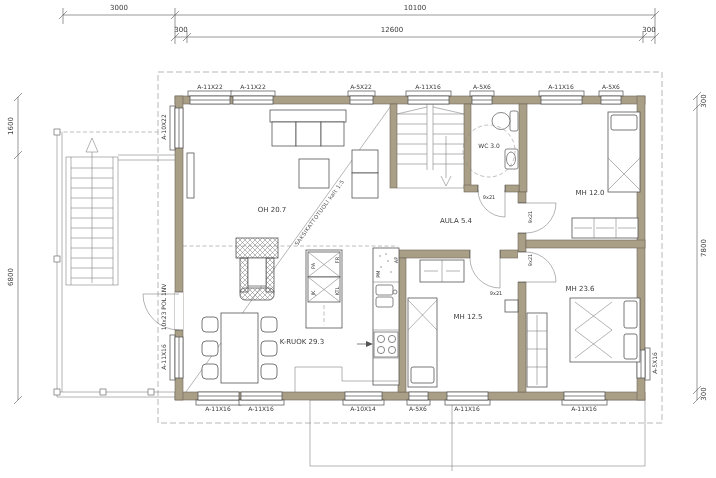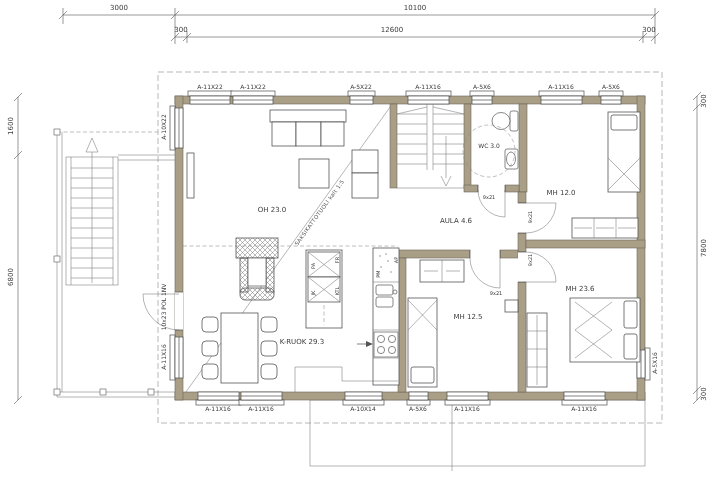--- a/index.html
+++ b/index.html
@@ -340,25 +340,25 @@
 <div class="lbl sm" style="left:363px;top:409px">A-10X14</div>
 <div class="lbl sm" style="left:418px;top:409px">A-5X6</div>
 <div class="lbl sm" style="left:467px;top:409px">A-11X16</div>
 <div class="lbl sm" style="left:584px;top:409px">A-11X16</div>
 
 <div class="lbl sm rot" style="left:164px;top:127px">A-10X22</div>
 <div class="lbl sm rot" style="left:164px;top:307px">10x23 POL 1NV</div>
 <div class="lbl sm rot" style="left:164px;top:357px">A-11X16</div>
 <div class="lbl sm rot" style="left:655px;top:363px">A-5X16</div>
 
-<div class="lbl" style="left:272px;top:210px">OH 23.0</div>
+<div class="lbl" style="left:272px;top:210px">OH 20.7</div>
 <div class="lbl" style="left:302px;top:342px">K-RUOK 29.3</div>
-<div class="lbl" style="left:456px;top:221px">AULA 4.6</div>
+<div class="lbl" style="left:456px;top:221px">AULA 5.4</div>
 <div class="lbl sm" style="left:489px;top:146px">WC 3.0</div>
-<div class="lbl" style="left:561px;top:193px">MH 12.0</div>
+<div class="lbl" style="left:590px;top:193px">MH 12.0</div>
 <div class="lbl" style="left:580px;top:289px">MH 23.6</div>
 <div class="lbl" style="left:468px;top:317px">MH 12.5</div>
 
 <div class="lbl xs" style="left:489px;top:197px">9x21</div>
 <div class="lbl xs rot" style="left:530px;top:217px">9x21</div>
 <div class="lbl xs rot" style="left:530px;top:260px">9x21</div>
 <div class="lbl xs" style="left:496px;top:293px">9x21</div>
 
 <div class="lbl xs rot" style="left:313px;top:266px">PA</div>
 <div class="lbl xs rot" style="left:337px;top:260px">FR</div>

